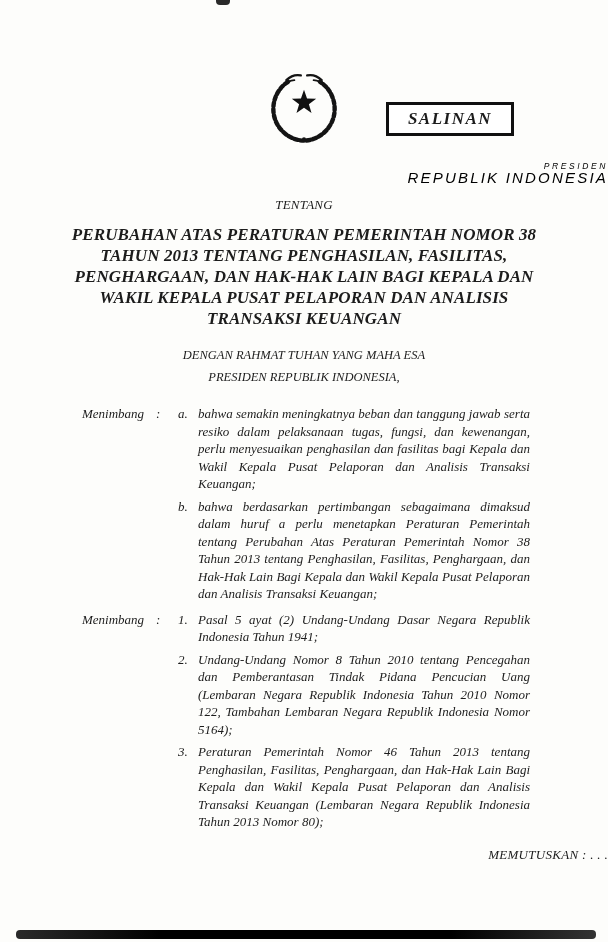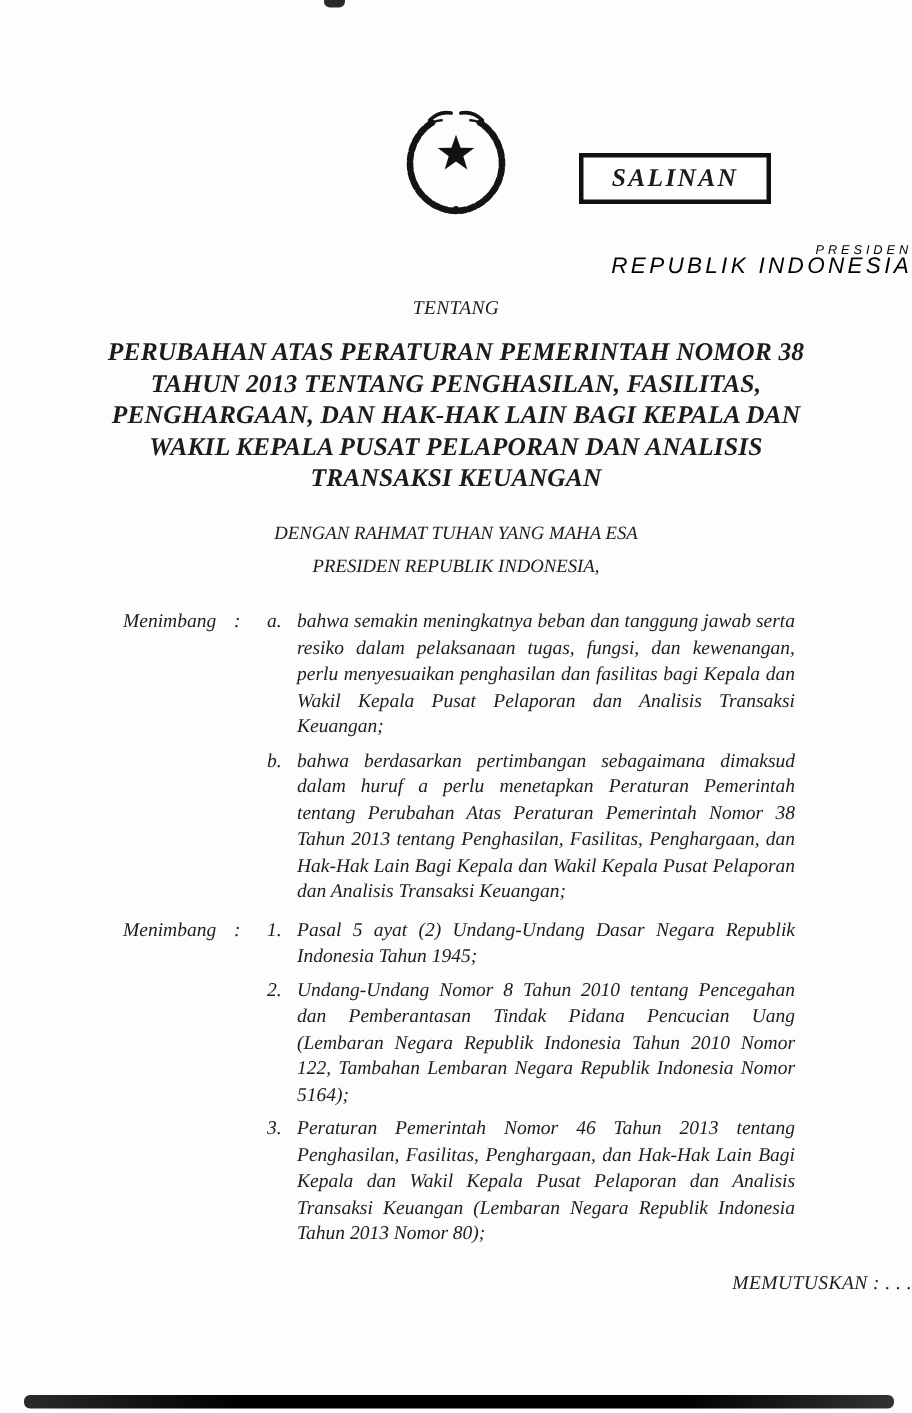--- a/index.html
+++ b/index.html
@@ -124,21 +124,21 @@
         </div>
       </div>
     </div>
 
     <div class="section">
       <div class="sec-label">Menimbang</div>
       <div class="sec-colon">:</div>
       <div class="sec-items">
         <div class="item">
           <span class="marker">1.</span>
-          <span class="itext">Pasal 5 ayat (2) Undang-Undang Dasar Negara Republik Indonesia Tahun 1945;</span>
+          <span class="itext">Pasal 5 ayat (2) Undang-Undang Dasar Negara Republik Indonesia Tahun 1941;</span>
         </div>
         <div class="item">
           <span class="marker">2.</span>
           <span class="itext">Undang-Undang Nomor 8 Tahun 2010 tentang Pencegahan dan Pemberantasan Tindak Pidana Pencucian Uang (Lembaran Negara Republik Indonesia Tahun 2010 Nomor 122, Tambahan Lembaran Negara Republik Indonesia Nomor 5164);</span>
         </div>
         <div class="item">
           <span class="marker">3.</span>
           <span class="itext">Peraturan Pemerintah Nomor 46 Tahun 2013 tentang Penghasilan, Fasilitas, Penghargaan, dan Hak-Hak Lain Bagi Kepala dan Wakil Kepala Pusat Pelaporan dan Analisis Transaksi Keuangan (Lembaran Negara Republik Indonesia Tahun 2013 Nomor 80);</span>
         </div>
       </div>

